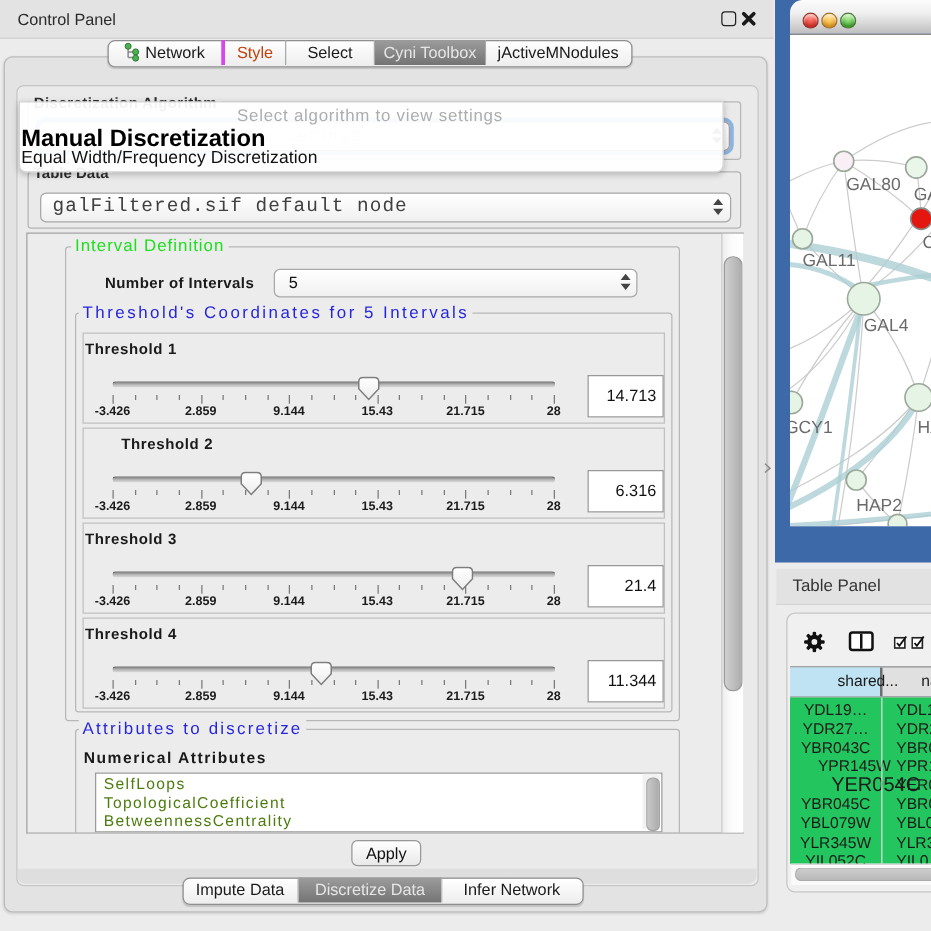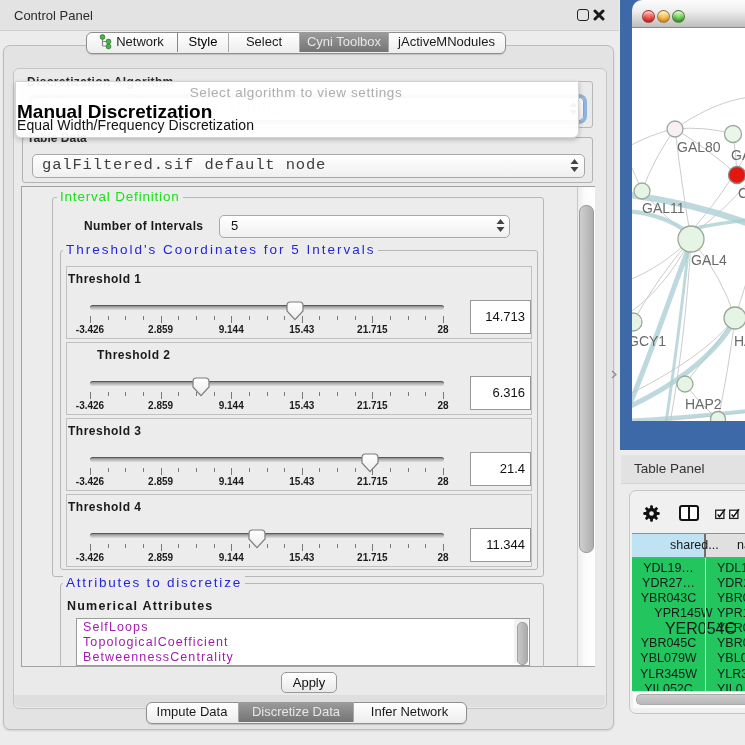--- a/index.html
+++ b/index.html
@@ -19,21 +19,21 @@
   </svg>
 <div class="abs" style="left:3px;top:45px;width:609px;height:683px;background:#e3e3e3;border:1px solid #bdbdbd;border-radius:7px;box-shadow:0 1px 2px rgba(0,0,0,0.12);"></div>
 <div class="abs" style="left:13px;top:68px;width:592px;height:639px;background:#eaeaea;border:1px solid #c6c6c6;border-radius:6px;"></div>
 <div class="abs" style="left:86px;top:32px;width:418px;height:20px;border:1px solid #8f8f8f;border-radius:6px;background:linear-gradient(#ffffff,#ededed);box-shadow:0 1px 1px rgba(0,0,0,0.15);"></div>
 <div class="abs" style="left:86px;top:32px;width:91px;height:20px;line-height:20px;text-align:center;font-size:13px;color:#1a1a1a;background:transparent;border-radius:6px 0 0 6px;box-sizing:border-box;"><svg width="13" height="17" style="vertical-align:-4px;margin-right:4px;">
       <path d="M3.5,5 V13 M3.5,8.5 H9 M3.5,13 H9" stroke="#8a8a8a" stroke-width="1.2" fill="none"></path>
       <circle cx="3.5" cy="4" r="2.4" fill="#4caf50" stroke="#2e7d32" stroke-width="0.8"></circle>
       <circle cx="9.5" cy="8.5" r="2.4" fill="#4caf50" stroke="#2e7d32" stroke-width="0.8"></circle>
       <circle cx="9.5" cy="13.5" r="2.4" fill="#4caf50" stroke="#2e7d32" stroke-width="0.8"></circle>
     </svg>Network</div>
-<div class="abs" style="left:177px;top:32px;width:51px;height:20px;line-height:20px;text-align:center;font-size:13px;color:#000000;background:transparent;box-sizing:border-box;border-left:1px solid #d946ef;">Style</div>
+<div class="abs" style="left:177px;top:32px;width:51px;height:20px;line-height:20px;text-align:center;font-size:13px;color:#c2410c;background:transparent;box-sizing:border-box;border-left:3px solid #d946ef;">Style</div>
 <div class="abs" style="left:228px;top:32px;width:71px;height:20px;line-height:20px;text-align:center;font-size:13px;color:#1a1a1a;background:transparent;box-sizing:border-box;border-left:1px solid #a9a9a9;">Select</div>
 <div class="abs" style="left:299px;top:32px;width:89px;height:20px;line-height:20px;text-align:center;font-size:13px;color:#e6e6e6;background:linear-gradient(#9c9c9c,#747474);box-sizing:border-box;border-left:1px solid #a9a9a9;">Cyni Toolbox</div>
 <div class="abs" style="left:388px;top:32px;width:116px;height:20px;line-height:20px;text-align:center;font-size:13px;color:#1a1a1a;background:transparent;border-radius:0 6px 6px 0;box-sizing:border-box;border-left:1px solid #a9a9a9;">jActiveMNodules</div>
 <div class="groupbox" style="left:22px;top:81px;width:569px;height:45px;"></div>
 <div class="glabel" style="left:24px;top:75px;font-size:12px;letter-spacing:0.35px;font-weight:700;color:#2d2d2d;background:#eaeaea;">Discretization Algorithm</div>
 <div class="abs" style="left:31px;top:97px;width:551px;height:22px;background:linear-gradient(#ffffff,#f0f0f0);border:1px solid #9f9f9f;border-radius:5px;box-shadow:0 0 0 3px rgba(110,160,220,0.75);"></div>
 <div class="abs" style="left:40px;top:100px;font-size:14px;letter-spacing:1.5px;color:#d6d6d6;">Select algorithm to view settings</div>
 <svg class="abs" style="left:569px;top:102px;" width="9" height="13">
     <path d="M4.5,0 L8.5,5 H0.5 Z" fill="#444"></path>
     <path d="M4.5,13 L8.5,8 H0.5 Z" fill="#444"></path>
@@ -217,21 +217,21 @@
         <stop offset="1" stop-color="#ececec"></stop>
       </linearGradient>
     </defs>
     <path d="M1,4.5 Q1,1 4.5,1 H13.5 Q17,1 17,4.5 V10 L9,18.6 L1,10 Z" fill="url(#th3)" stroke="#7d7d7d" stroke-width="1.2"></path>
   </svg>
 <div class="abs" style="left:470px;top:528px;width:54px;height:32px;background:#ffffff;border:1px solid #989898;line-height:32px;text-align:right;padding-right:5px;font-size:13px;color:#111;">11.344</div>
 <div class="groupbox" style="left:60px;top:583px;width:482px;height:100px;"></div>
 <div class="glabel" style="left:63px;top:575px;font-size:13.5px;letter-spacing:1.8px;color:#2525dd;">Attributes to discretize</div>
 <div class="abs" style="left:67px;top:599px;font-size:12.5px;letter-spacing:1.2px;font-weight:700;color:#1a1a1a;">Numerical Attributes</div>
 <div class="abs" style="left:76px;top:618px;width:452px;height:46px;background:#ffffff;border:1px solid #9a9a9a;overflow:hidden;">
-    <div style="padding:1px 0 0 6px;font-size:12.5px;letter-spacing:1.1px;line-height:15.2px;color:#a21caf;">SelfLoops<br>TopologicalCoefficient<br>BetweennessCentrality</div>
+    <div style="padding:1px 0 0 6px;font-size:12.5px;letter-spacing:1.1px;line-height:15.2px;color:#4d7c0f;">SelfLoops<br>TopologicalCoefficient<br>BetweennessCentrality</div>
   </div>
 <div class="abs" style="left:514px;top:619px;width:14px;height:44px;background:#f2f2f2;"></div>
 <div class="abs" style="left:517px;top:622px;width:9px;height:41px;background:linear-gradient(to right,#c9c9c9,#ababab);border:1px solid #a2a2a2;border-radius:5px;"></div>
 <div class="abs" style="left:22px;top:667px;width:573px;height:27px;background:#eaeaea;"></div>
 <div class="abs" style="left:281px;top:672px;width:54px;height:19px;background:linear-gradient(#ffffff,#e9e9e9);border:1px solid #989898;border-radius:5px;line-height:19px;text-align:center;font-size:13px;color:#111;">Apply</div>
 <div class="abs" style="left:14px;top:695px;width:591px;height:12px;background:#dedede;border-radius:0 0 6px 6px;"></div>
 <div class="abs" style="left:146px;top:702px;width:319px;height:20px;border:1px solid #8f8f8f;border-radius:6px;background:linear-gradient(#ffffff,#ededed);box-shadow:0 1px 1px rgba(0,0,0,0.15);"></div>
 <div class="abs" style="left:146px;top:702px;width:92px;height:20px;line-height:20px;text-align:center;font-size:13px;color:#1a1a1a;background:transparent;border-radius:6px 0 0 6px;box-sizing:border-box;">Impute Data</div>
 <div class="abs" style="left:238px;top:702px;width:115px;height:20px;line-height:20px;text-align:center;font-size:13px;color:#e6e6e6;background:linear-gradient(#9c9c9c,#747474);box-sizing:border-box;border-left:1px solid #a9a9a9;">Discretize Data</div>
 <div class="abs" style="left:353px;top:702px;width:112px;height:20px;line-height:20px;text-align:center;font-size:13px;color:#1a1a1a;background:transparent;border-radius:0 6px 6px 0;box-sizing:border-box;border-left:1px solid #a9a9a9;">Infer Network</div>

